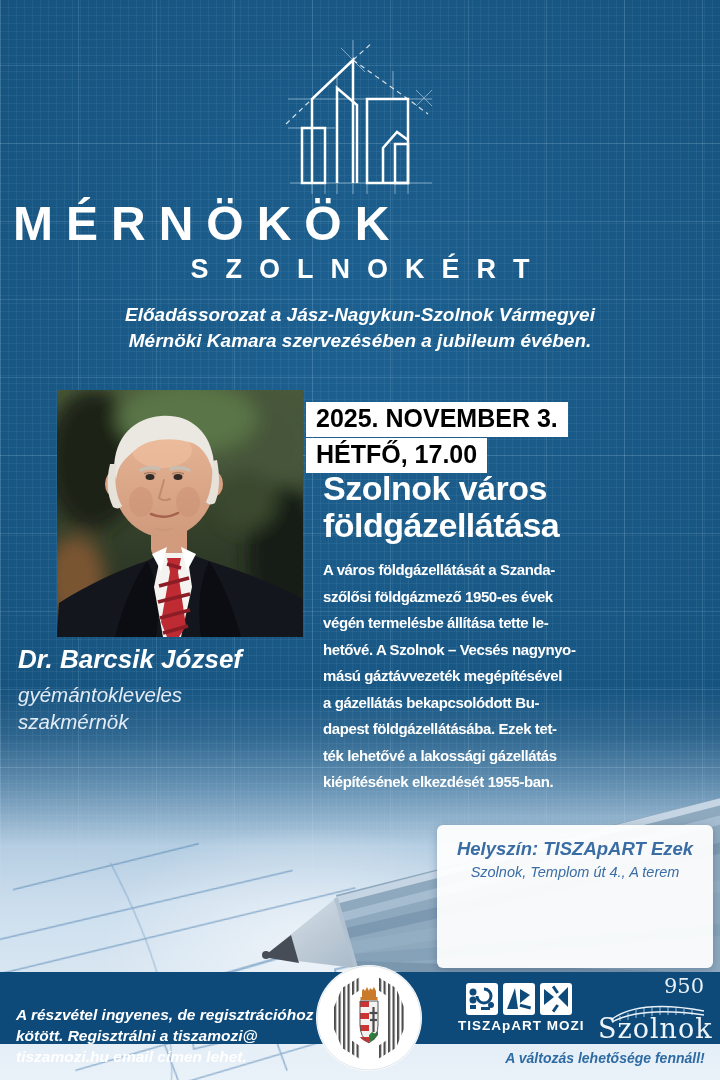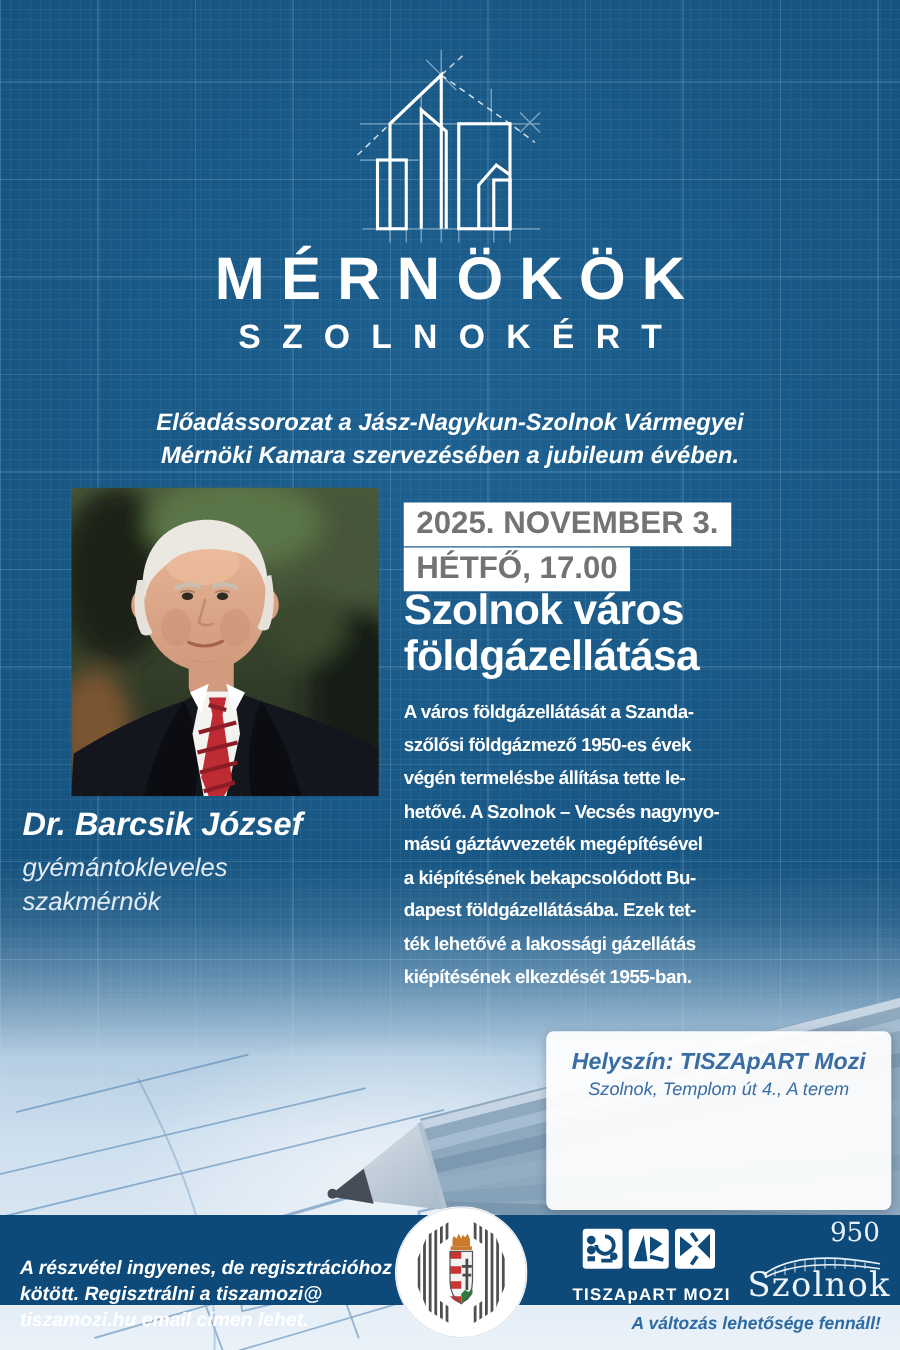--- a/index.html
+++ b/index.html
@@ -17,31 +17,31 @@
   }
   .bottom-photo { position:absolute; left:0; top:690px; width:720px; height:390px;
     background: linear-gradient(180deg,
       rgba(190,214,234,0) 0%, rgba(190,214,234,0.15) 12%, rgba(183,209,231,0.5) 25%,
       rgba(198,219,237,0.9) 40%, #ccdeee 55%, #dde9f3 80%, #eaf2f9 100%);
   }
   .bottom-photo svg { position:absolute; inset:0; }
 
   .logo-building { position:absolute; left:240px; top:36px; width:240px; height:162px; }
 
-  .title1 { position:absolute; left:0; top:198px; width:720px; text-align:center;
+  .title1 { position:absolute; left:0; top:198px; width:720px; 
     font-size:48px; font-weight:bold; letter-spacing:13px; text-indent:13px; line-height:52px; }
   .title2 { position:absolute; left:0; top:252px; width:720px; text-align:center;
     font-size:27px; font-weight:bold; letter-spacing:17px; text-indent:17px; line-height:34px; }
   .lead { position:absolute; left:0; top:302px; width:720px; text-align:center;
-    font-size:19px; font-weight:bold; font-style:italic; line-height:25.5px;margin-top:24px; }
+    font-size:19px; font-weight:bold; font-style:italic; line-height:25.5px; }
 
   .photo { position:absolute; left:57px; top:390px; width:246px; height:247px; overflow:hidden; }
   .photo svg { display:block; }
 
-  .badge { position:absolute; left:323px; background:#ffffff; color:#737373;
+  .badge { position:absolute; left:306px; background:#ffffff; color:#000000;
     font-weight:bold; font-size:25px; padding:2px 10px 4px; white-space:nowrap; }
   .badge-date { top:402px; }
   .badge-time { top:438px; }
 
   .event-title { position:absolute; left:323px; top:470px; margin:0;
     font-size:34px; font-weight:bold; line-height:37px; letter-spacing:-0.5px; }
   .event-desc { position:absolute; left:323px; top:557px;
     font-size:15px; font-weight:bold; line-height:26.5px; letter-spacing:-0.4px; }
 
   .ln { display:block; white-space:nowrap; }
@@ -58,21 +58,21 @@
   .venue-n { font-size:17.5px; font-weight:bold; font-style:italic; line-height:22px; margin-top:11px; }
 
   .band { position:absolute; left:0; top:972px; width:720px; height:72px; background:#0d4a7a; }
   .registration { position:absolute; left:16px; top:1004px;
     font-size:15.5px; font-weight:bold; font-style:italic; line-height:21px; }
 
   .emblem { position:absolute; left:316px; top:965px; width:106px; height:106px; }
 
   .tiszapart { position:absolute; left:458px; top:982px; width:122px; text-align:center; }
   .tp-tiles { display:block; margin:0 auto; }
-  .tp-label { margin-top:12px; font-size:13.5px; font-weight:bold; letter-spacing:1px; white-space:nowrap; }
+  .tp-label { margin-top:2px; font-size:13.5px; font-weight:bold; letter-spacing:1px; white-space:nowrap; }
 
   .szolnok950 { position:absolute; left:598px; top:977px; width:114px; height:66px; }
   .n950 { position:absolute; right:8px; top:-3px; font-family:"DejaVu Serif", serif;
     font-size:21px; color:#e9f1f8; }
   .sz-bridge { position:absolute; left:12px; top:20px; }
   .szname { position:absolute; left:0; top:36px; width:114px; text-align:right;
     font-family:"DejaVu Serif", serif; font-size:27px; color:#eef4fa; letter-spacing:1px; }
 
   .slogan { position:absolute; left:455px; top:1050px; width:300px; text-align:center;
     font-size:14px; font-weight:bold; font-style:italic; color:#2e6ba3; }
@@ -239,36 +239,36 @@
     <span class="ln">Szolnok város</span>
     <span class="ln">földgázellátása</span>
   </h1>
 
   <div class="event-desc">
     <span class="ln">A város földgázellátását a Szanda-</span>
     <span class="ln">szőlősi földgázmező 1950-es évek</span>
     <span class="ln">végén termelésbe állítása tette le-</span>
     <span class="ln">hetővé. A Szolnok – Vecsés nagynyo-</span>
     <span class="ln">mású gáztávvezeték megépítésével</span>
-    <span class="ln">a kiépítésének bekapcsolódott Bu-</span>
+    <span class="ln">a gázellátás bekapcsolódott Bu-</span>
     <span class="ln">dapest földgázellátásába. Ezek tet-</span>
     <span class="ln">ték lehetővé a lakossági gázellátás</span>
     <span class="ln">kiépítésének elkezdését 1955-ban.</span>
   </div>
 
   <div class="speaker">
     <div class="speaker-name">Dr. Barcsik József</div>
     <div class="speaker-titles">
       <span class="ln">gyémántokleveles</span>
       <span class="ln">szakmérnök</span>
     </div>
   </div>
 
   <div class="venue">
-    <div class="venue-h">Helyszín: TISZApART Mozi</div>
+    <div class="venue-h">Helyszín: TISZApART Ezek</div>
     <div class="venue-a">Szolnok, Templom út 4., A terem</div>
   </div>
 
   <div class="band"></div>
 
   <div class="registration">
     <span class="ln">A részvétel ingyenes, de regisztrációhoz</span>
     <span class="ln">kötött. Regisztrálni a tiszamozi@</span>
     <span class="ln">tiszamozi.hu email címen lehet.</span>
   </div>

